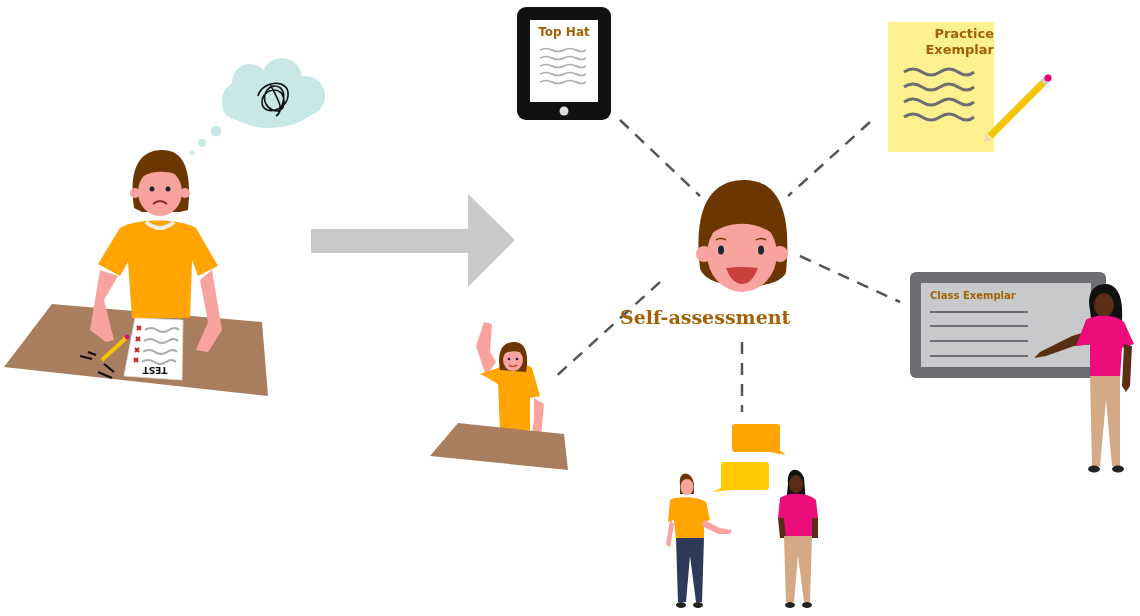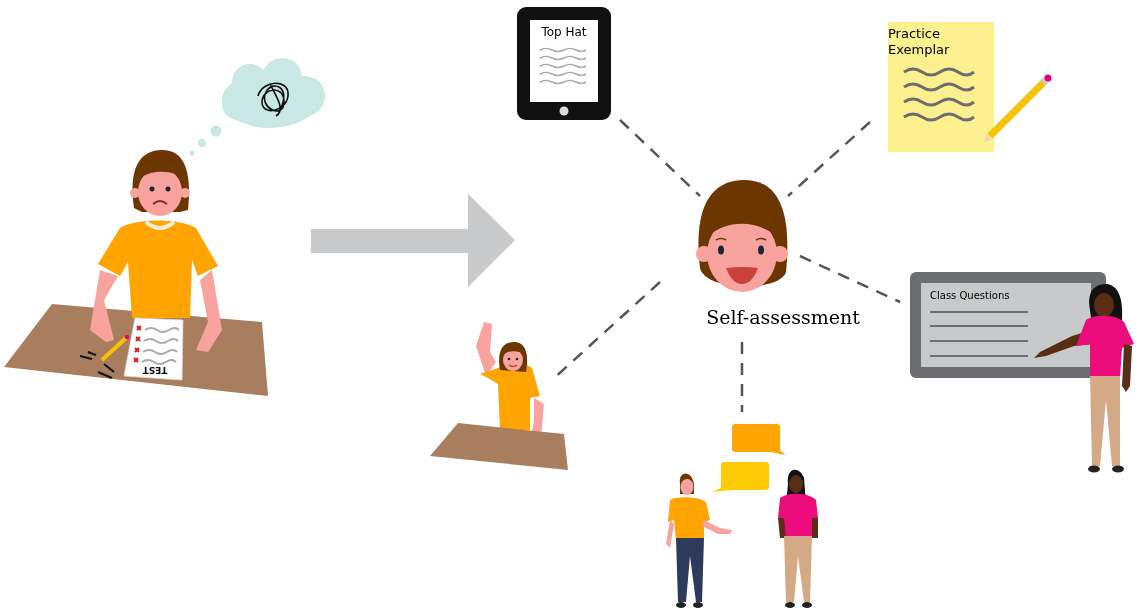--- a/index.html
+++ b/index.html
@@ -1,21 +1,21 @@
 <!DOCTYPE html>
 <html><head>
 <meta charset="utf-8">
 <style>
   html,body{margin:0;padding:0;background:#fff;}
   body{width:1140px;height:616px;position:relative;overflow:hidden;font-family:"DejaVu Sans","Liberation Sans",sans-serif;}
   svg{position:absolute;left:0;top:0;}
-  .lbl{position:absolute;font-weight:normal;color:#000000;}
-  .center-label{left:620px;top:306px;width:240px;text-align:right;font-family:"DejaVu Serif","Liberation Serif",serif;font-size:19px;}
+  .lbl{position:absolute;font-weight:bold;color:#a16207;}
+  .center-label{left:620px;top:306px;width:240px;text-align:left;font-family:"DejaVu Serif","Liberation Serif",serif;font-size:19px;}
   .tophat-label{left:527px;top:25px;width:74px;text-align:center;font-size:12px;}
-  .pq-label{left:888px;top:26px;width:106px;text-align:left;font-size:13px;line-height:16px;}
+  .pq-label{left:888px;top:26px;width:106px;text-align:right;font-size:13px;line-height:16px;}
   .ce-label{left:930px;top:290px;font-size:10px;}
 </style>
 </head>
 <body>
 
 <svg width="1140" height="616" viewBox="0 0 1140 616">
 
   <g stroke="#555" stroke-width="2.5" stroke-dasharray="12,9" fill="none">
     <line x1="620" y1="120" x2="700" y2="196"></line>
     <line x1="870" y1="122" x2="788" y2="196"></line>
@@ -192,14 +192,14 @@
     <ellipse cx="790" cy="605" rx="5" ry="3" fill="#222"></ellipse>
       <ellipse cx="807" cy="605" rx="5" ry="3" fill="#222"></ellipse>
   </g>
 </svg>
 
 <div class="lbl tophat-label">Top Hat</div>
 <div class="lbl pq-label">
   <div>Practice</div>
   <div>Exemplar</div>
 </div>
-<div class="lbl ce-label">Class Questions</div>
+<div class="lbl ce-label">Class Exemplar</div>
 <div class="lbl center-label">Self-assessment</div>
 
 </body></html>

